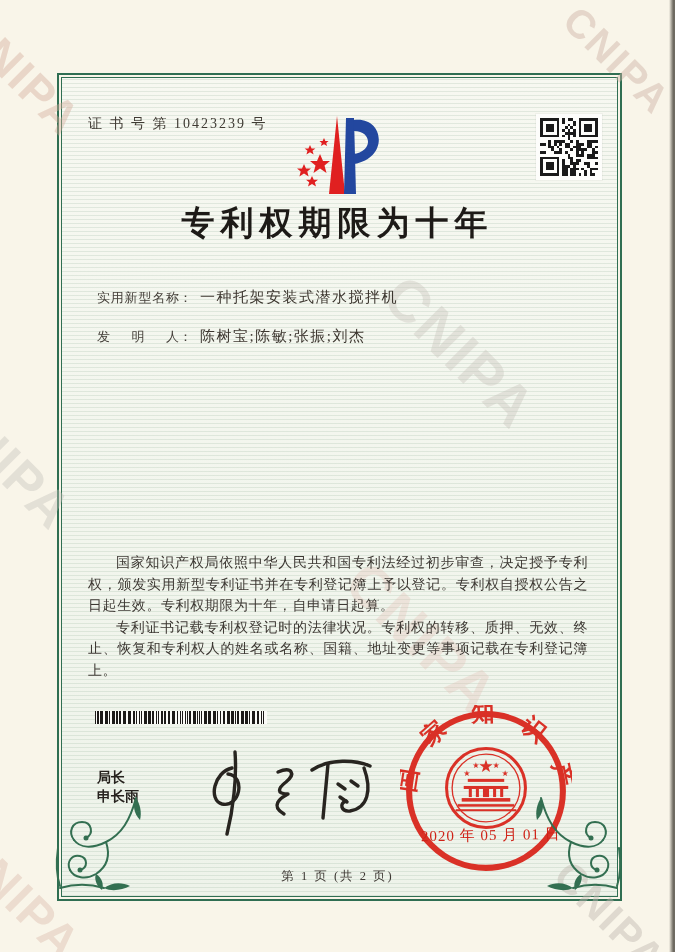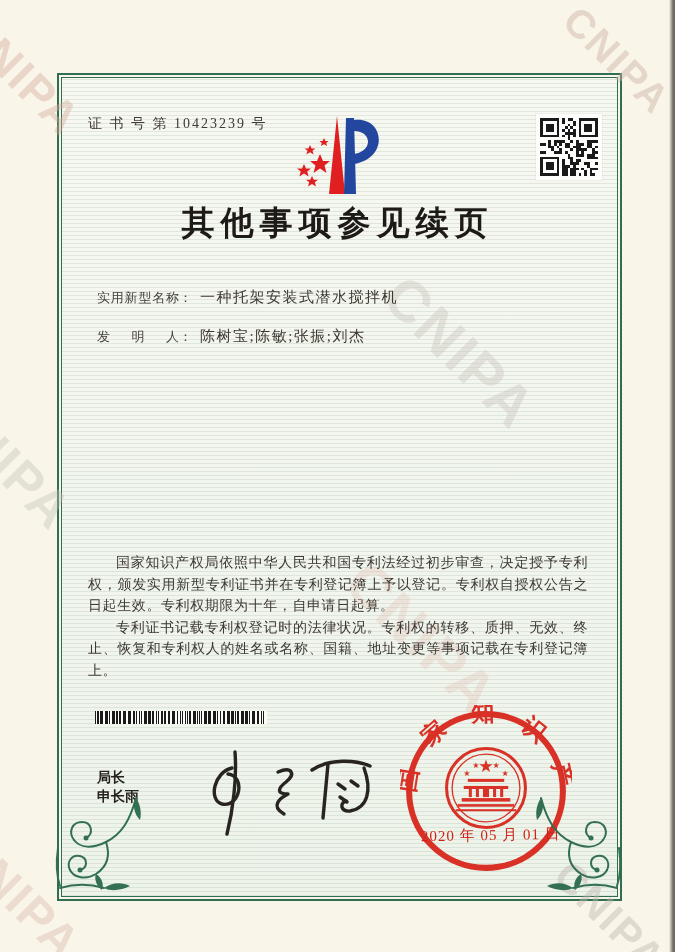--- a/index.html
+++ b/index.html
@@ -277,21 +277,21 @@
         <rect x="8" y="20" width="1" height="1"></rect>
         <rect x="9" y="20" width="1" height="1"></rect>
         <rect x="11" y="20" width="1" height="1"></rect>
         <rect x="12" y="20" width="1" height="1"></rect>
         <rect x="14" y="20" width="1" height="1"></rect>
         <rect x="16" y="20" width="1" height="1"></rect>
         <rect x="18" y="20" width="1" height="1"></rect>
         <rect x="19" y="20" width="1" height="1"></rect>
       </svg></div>
 
-  <div class="title">其他事项参见续页</div>
+  <div class="title">专利权期限为十年</div>
 
   <div class="fields">
     <div class="frow">
       <span class="fgroup"><span class="flabel">实用新型名称</span><span class="fcolon">：</span><span class="fvalue">一种托架安装式潜水搅拌机</span></span>
     </div>
     <div class="frow">
       <span class="fgroup"><span class="flabel">发明人</span><span class="fcolon">：</span><span class="fvalue">陈树宝;陈敏;张振;刘杰</span></span>
     </div>
   </div>
 
@@ -447,15 +447,16 @@
         <rect x="92" y="83" width="3" height="8"></rect>
         <rect x="99" y="83" width="3" height="8"></rect>
         <rect x="61" y="92" width="48" height="3.5"></rect>
         <rect x="57" y="98" width="56" height="2.5"></rect>
         <rect x="55" y="103" width="60" height="2"></rect>
       </g>
     </g>
   </svg>
   <div class="seal-date">2020 年 05 月 01 日</div>
 
+  <div class="page-info">第 1 页 (共 2 页)</div>
 </div>
 
 <div class="photo-edge"></div>
 
 </body></html>

